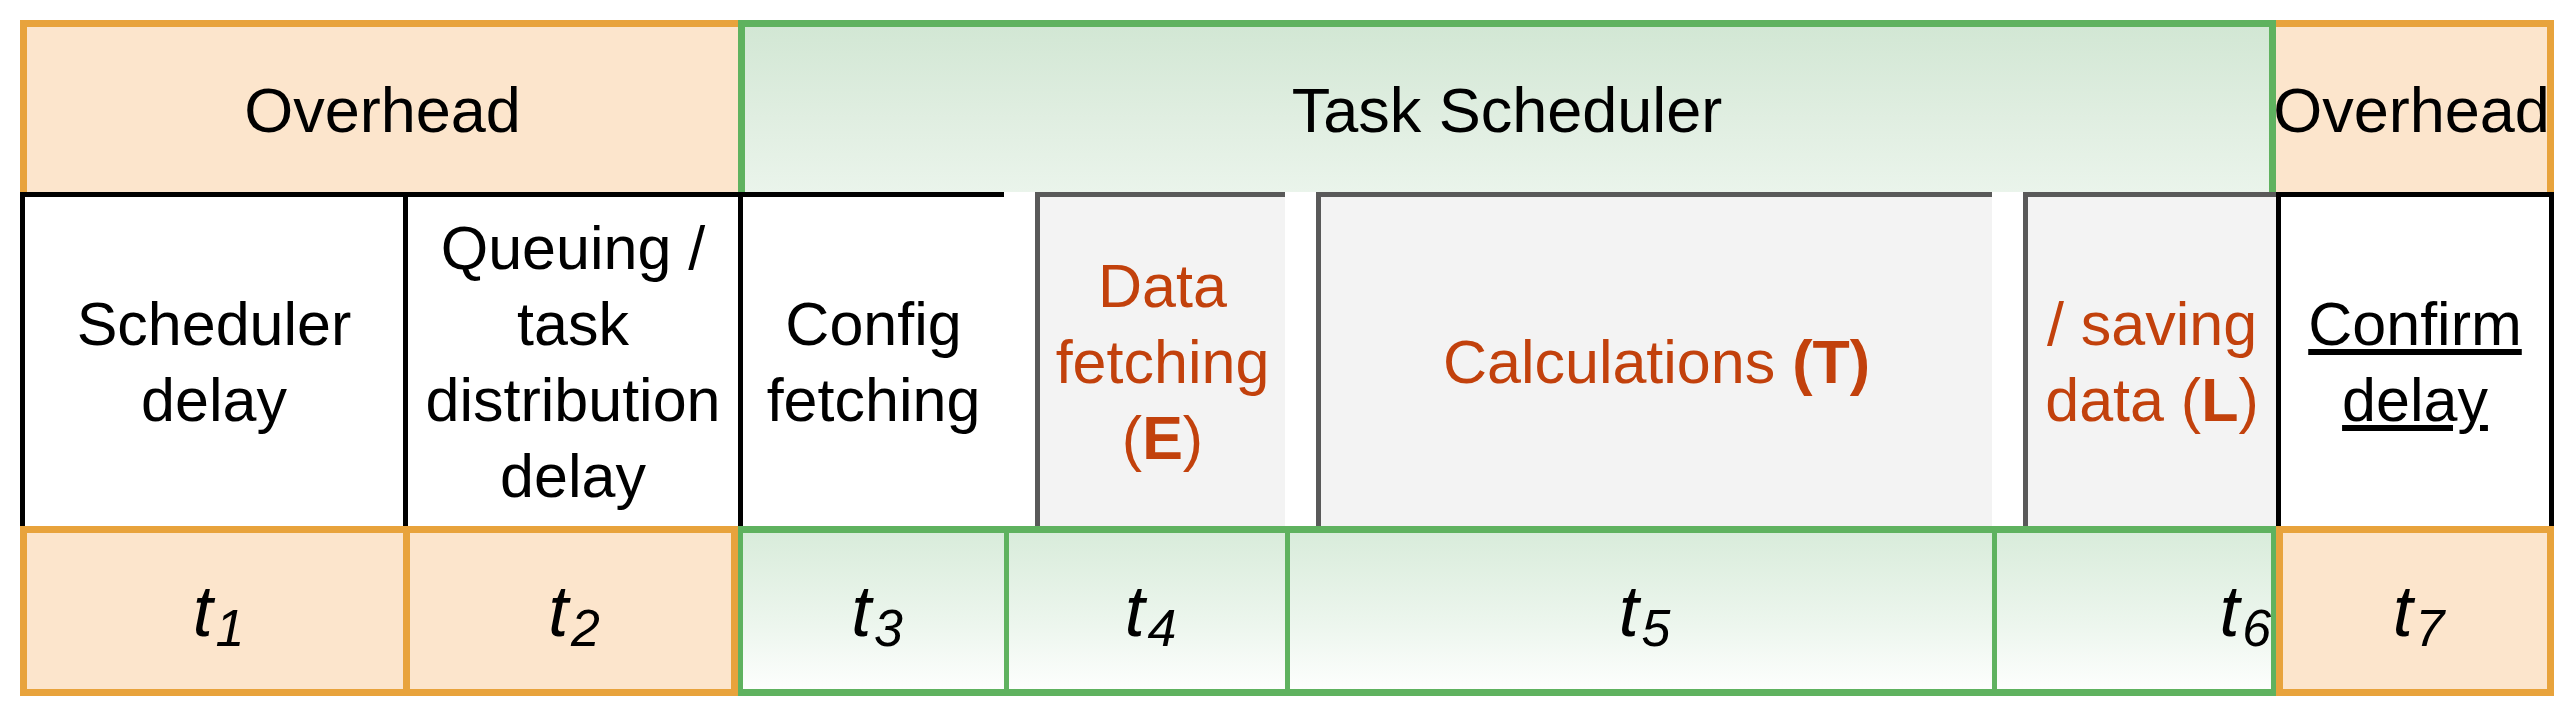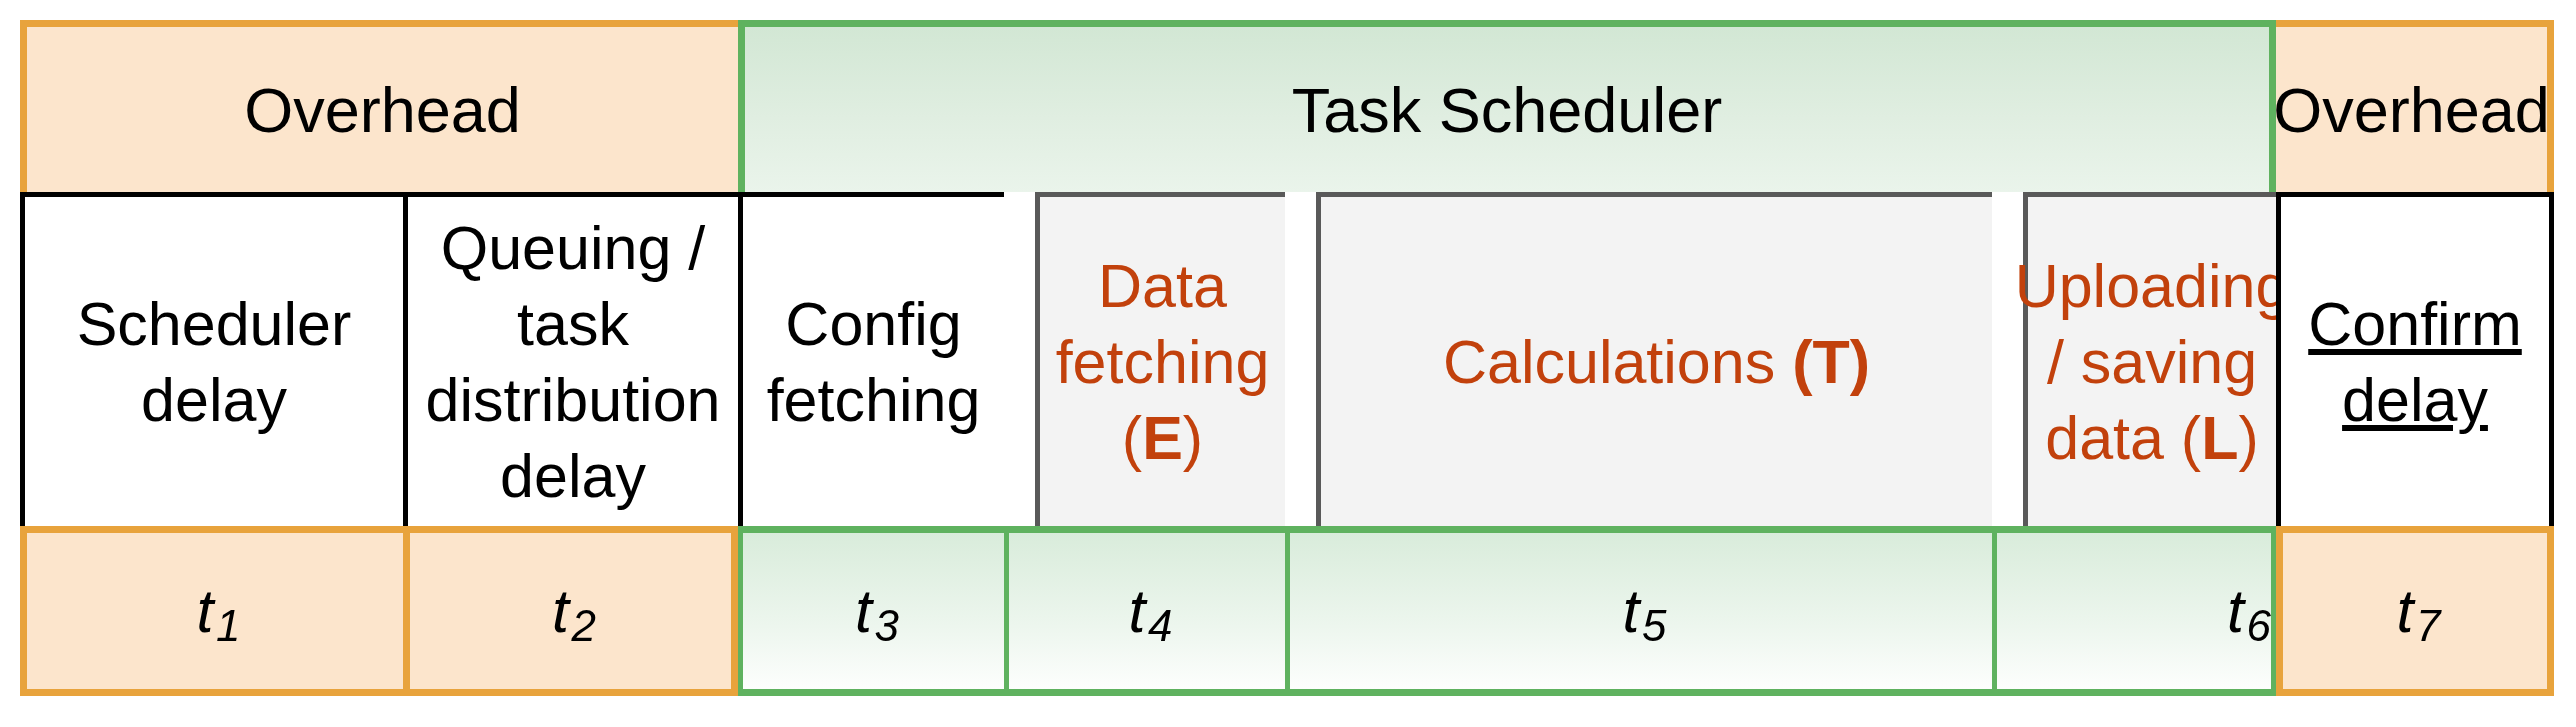--- a/index.html
+++ b/index.html
@@ -39,21 +39,21 @@
     background:#ffffff;
     border-top:5.4px solid #000000;border-left:5.4px solid #000000;
   }
   .mid-gray{
     background:#F3F3F3;color:#c2410c;
     border-top:5.4px solid #595959;border-left:5.4px solid #595959;margin-left:31px;
   }
   .mid-last{border-right:5.4px solid #000000;text-decoration:underline;}
   .b{font-weight:bold;}
   
-  .bot{font-style:italic;font-size:61px;padding-left:7px;}
+  .bot{font-style:italic;font-size:72px;padding-left:7px;}
   .bot-orange{
     background:#FCE5CC;
     border-top:7.2px solid #E8A33C;border-bottom:7.2px solid #E8A33C;
     border-left:7.2px solid #E8A33C;
   }
   .bot-orange-rt{border-right:7.2px solid #E8A33C;}
   .bot-green{
     background:linear-gradient(180deg,#D9ECDB 0%,#EDF6EE 60%,#FDFEFD 100%);
     border-top:7.2px solid #5FB25F;border-bottom:7.2px solid #5FB25F;
     border-left:5.4px solid #5FB25F;
@@ -96,21 +96,20 @@
     </div>
     <div class="cell mid mid-gray">
       <span class="line"><span>Data</span></span>
       <span class="line"><span>fetching</span></span>
       <span class="line"><span>(</span><span class="b">E</span><span>)</span></span>
     </div>
     <div class="cell mid mid-gray">
       <span class="line"><span>Calculations </span><span class="b">(T)</span></span>
     </div>
     <div class="cell mid mid-gray">
-      <span class="line"><span>Uploading</span></span>
       <span class="line"><span>/ saving</span></span>
       <span class="line"><span>data (</span><span class="b">L</span><span>)</span></span>
     </div>
     <div class="cell mid mid-white mid-last">
       <span class="line"><span>Confirm</span></span>
       <span class="line"><span>delay</span></span>
     </div>
 
     <div class="cell bot bot-orange">
       <span><span>t</span><span class="t-sub">1</span></span>

